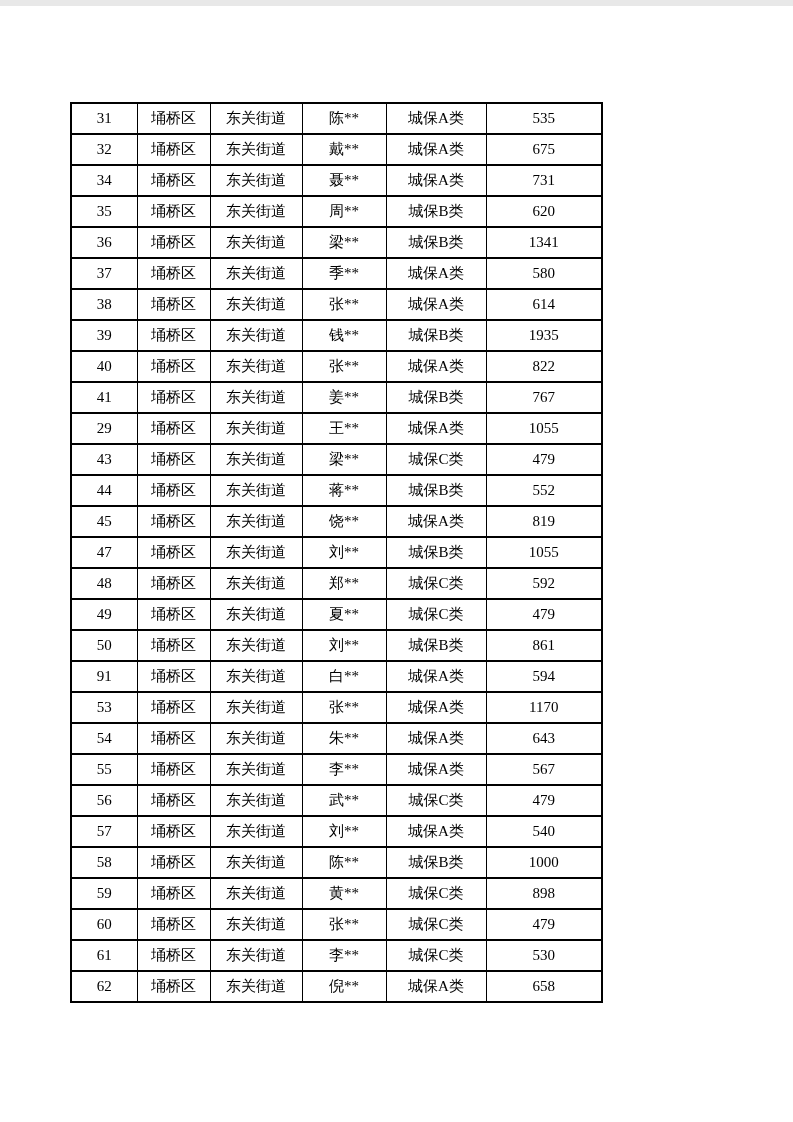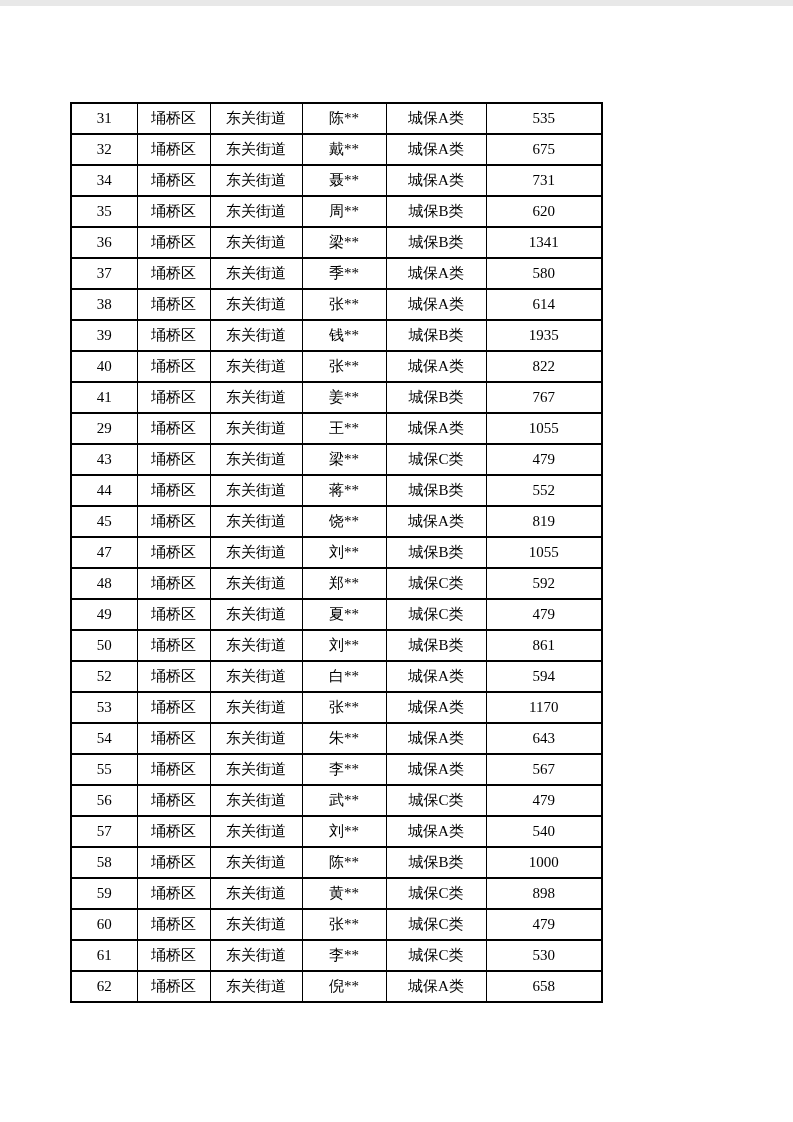--- a/index.html
+++ b/index.html
@@ -199,21 +199,21 @@
         </tr>
         <tr>
           <td>50</td>
           <td>埇桥区</td>
           <td>东关街道</td>
           <td>刘**</td>
           <td>城保B类</td>
           <td>861</td>
         </tr>
         <tr>
-          <td>52</td>
+          <td>91</td>
           <td>埇桥区</td>
           <td>东关街道</td>
           <td>白**</td>
           <td>城保A类</td>
           <td>594</td>
         </tr>
         <tr>
           <td>53</td>
           <td>埇桥区</td>
           <td>东关街道</td>

